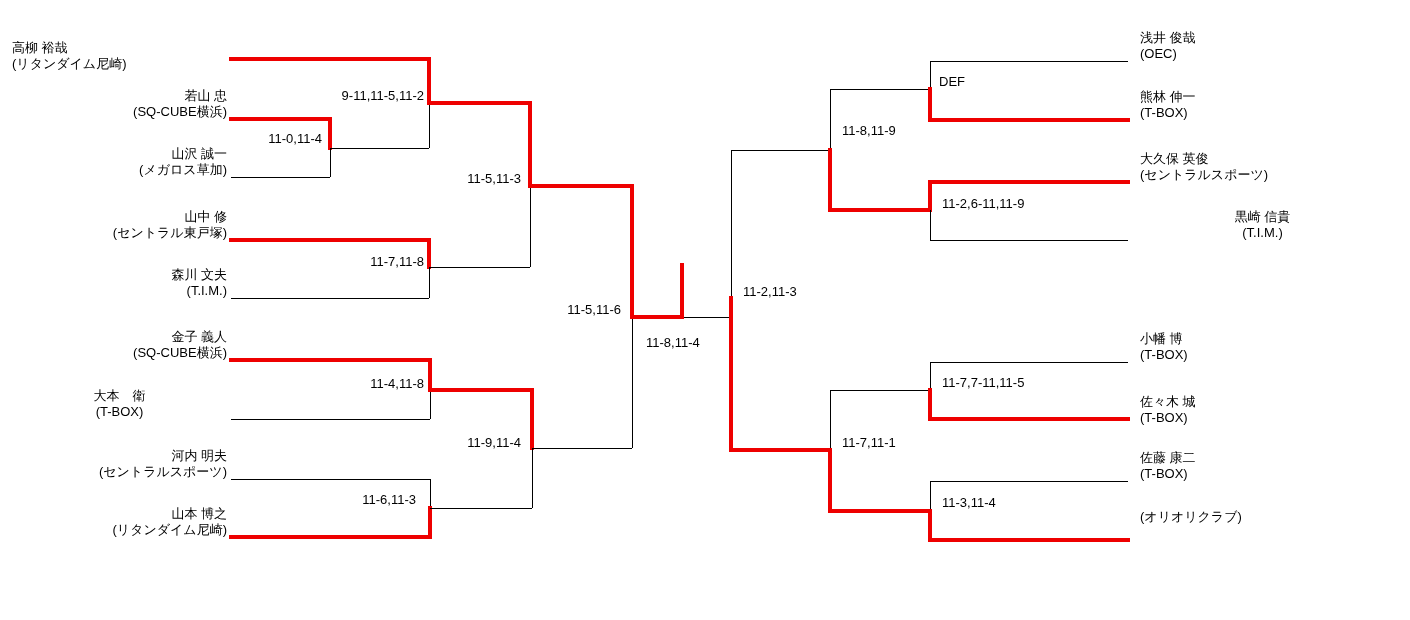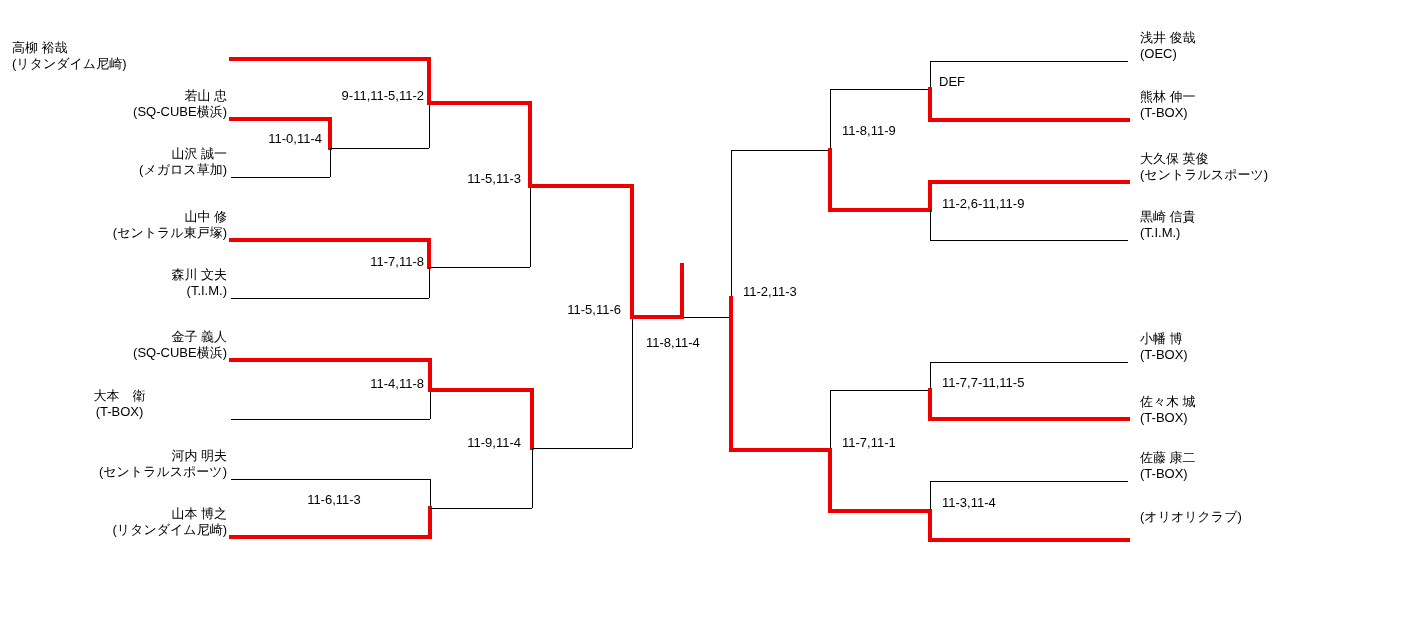--- a/index.html
+++ b/index.html
@@ -69,21 +69,21 @@
     <div class="pblock" style="top: 89px; left: 1140px; width: 245px; text-align: left;">
       <div class="nm">熊林 伸一</div>
       <div class="cl">(T-BOX)</div>
     </div>
     <div class="seg" style="left: 928px; top: 118px; width: 202px; height: 4px; background: rgb(238, 0, 0);"></div>
     <div class="pblock" style="top: 151px; left: 1140px; width: 245px; text-align: left;">
       <div class="nm">大久保 英俊</div>
       <div class="cl">(セントラルスポーツ)</div>
     </div>
     <div class="seg" style="left: 928px; top: 180px; width: 202px; height: 4px; background: rgb(238, 0, 0);"></div>
-    <div class="pblock" style="top: 209px; left: 1140px; width: 245px; text-align: left;">
+    <div class="pblock" style="top: 209px; left: 1140px; width: 245px; text-align: center;">
       <div class="nm">黒崎 信貴</div>
       <div class="cl">(T.I.M.)</div>
     </div>
     <div class="seg" style="left: 930px; top: 240px; width: 198px; height: 1px; background: rgb(0, 0, 0);"></div>
     <div class="pblock" style="top: 331px; left: 1140px; width: 245px; text-align: left;">
       <div class="nm">小幡 博</div>
       <div class="cl">(T-BOX)</div>
     </div>
     <div class="seg" style="left: 930px; top: 362px; width: 198px; height: 1px; background: rgb(0, 0, 0);"></div>
     <div class="pblock" style="top: 388px; left: 1140px; width: 245px; text-align: left; margin-top: 6px;">
@@ -147,21 +147,21 @@
     <div class="seg" style="left: 930px; top: 481px; width: 1px; height: 30px; background: rgb(0, 0, 0);"></div>
     <div class="seg" style="left: 928px; top: 509px; width: 4px; height: 33px; background: rgb(238, 0, 0);"></div>
     <div class="score" style="top: 88px; left: 244px; width: 180px; text-align: right;">9-11,11-5,11-2</div>
     <div class="score" style="top: 131px; left: 142px; width: 180px; text-align: right;">11-0,11-4</div>
     <div class="score" style="top: 171px; left: 341px; width: 180px; text-align: right;">11-5,11-3</div>
     <div class="score" style="top: 254px; left: 244px; width: 180px; text-align: right;">11-7,11-8</div>
     <div class="score" style="top: 302px; left: 441px; width: 180px; text-align: right;">11-5,11-6</div>
     <div class="score" style="top: 335px; left: 646px; text-align: right;">11-8,11-4</div>
     <div class="score" style="top: 376px; left: 244px; width: 180px; text-align: right;">11-4,11-8</div>
     <div class="score" style="top: 435px; left: 341px; width: 180px; text-align: right;">11-9,11-4</div>
-    <div class="score" style="top: 492px; left: 244px; width: 180px; text-align: center;">11-6,11-3</div>
+    <div class="score" style="top: 492px; left: 236px; width: 180px; text-align: right;">11-6,11-3</div>
     <div class="score" style="top: 74px; left: 939px;">DEF</div>
     <div class="score" style="top: 123px; left: 842px;">11-8,11-9</div>
     <div class="score" style="top: 196px; left: 942px;">11-2,6-11,11-9</div>
     <div class="score" style="top: 284px; left: 743px;">11-2,11-3</div>
     <div class="score" style="top: 375px; left: 942px;">11-7,7-11,11-5</div>
     <div class="score" style="top: 435px; left: 842px;">11-7,11-1</div>
     <div class="score" style="top: 495px; left: 942px;">11-3,11-4</div>
   </div>
 
 </body></html>

